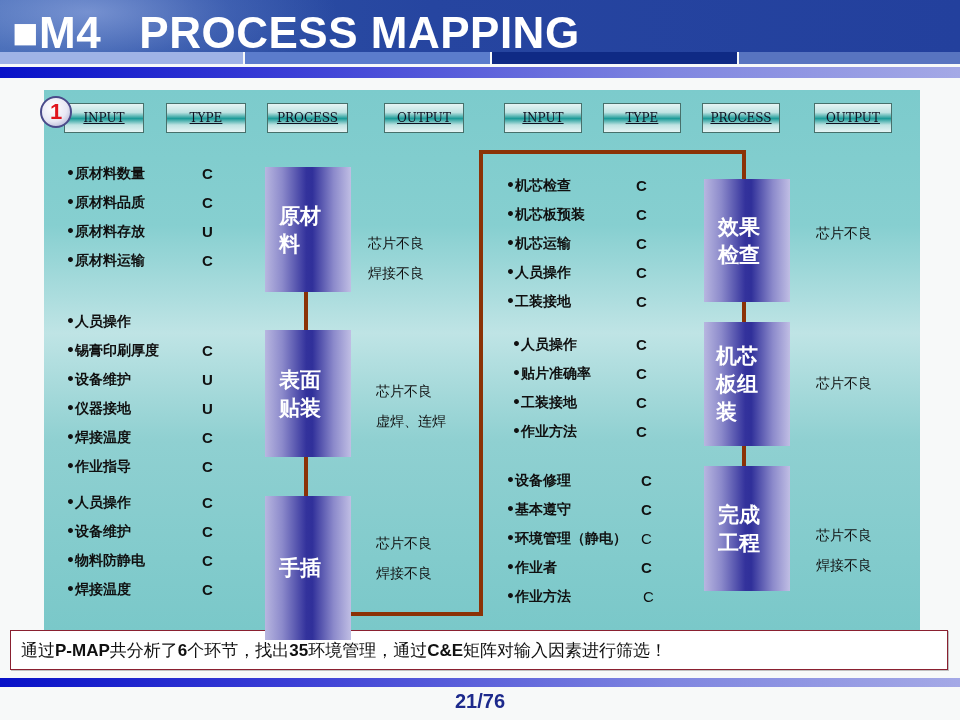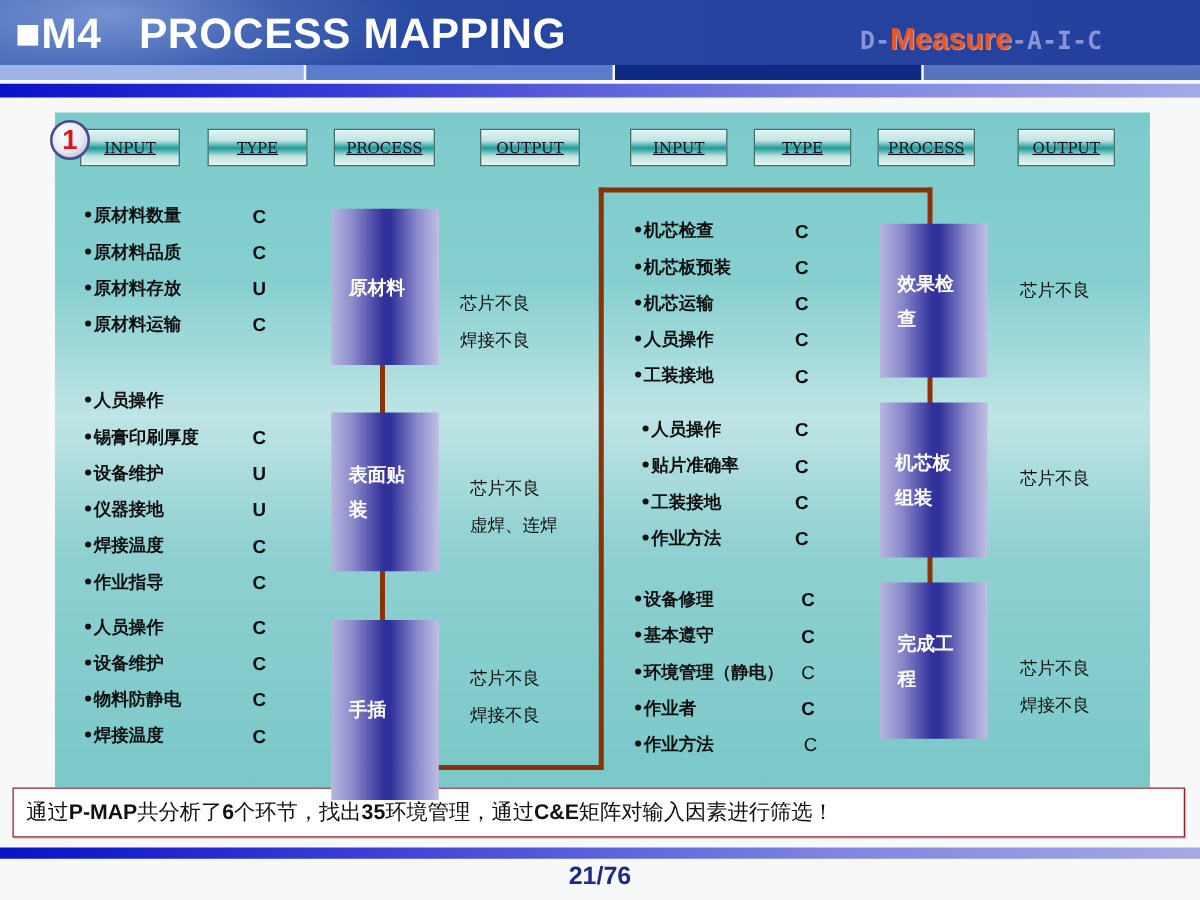--- a/index.html
+++ b/index.html
@@ -11,21 +11,21 @@
     position: absolute; left: 0; top: 0; width: 960px; height: 52px;
     background: linear-gradient(90deg, #3f65b0 0%, #2c4fa3 20%, #2645a0 45%, #23409d 100%);
     overflow: hidden;
   }
   .header .swirl {
     position: absolute; left: -20px; top: -40px; width: 360px; height: 130px;
     background: radial-gradient(ellipse at 30% 40%, rgba(170,190,240,0.55) 0%, rgba(120,150,220,0.25) 40%, rgba(40,70,160,0) 70%);
   }
   .header .title {
     position: absolute; left: 12px; top: 8px; color: #ffffff;
-    font-family: "Liberation Sans", sans-serif; font-weight: bold; font-size: 34px; letter-spacing: 0.5px;
+    font-family: "Liberation Sans", sans-serif; font-weight: bold; font-size: 44px; letter-spacing: 0.5px;
     white-space: pre;
   }
   .header .phase {
     position: absolute; left: 688px; top: 18px; font-family: "DejaVu Sans Mono", monospace;
     font-size: 20px; color: #8895d8; font-weight: bold;
   }
   .header .phase .active { color: #f0541c; font-size: 24px; font-family: "Liberation Sans", sans-serif; font-weight: bold; text-shadow: 1px 1px 0 #a0a0c8; }
 
   .band { position: absolute; top: 52px; height: 12px; }
   .band.b1 { left: 0; width: 243px; background: #9fb3e6; }
@@ -58,21 +58,21 @@
   }
 
   .inputs { position: absolute; font-size: 14px; font-weight: bold; color: #101010; }
   .inputs .row { position: relative; height: 29px; line-height: 29px; white-space: nowrap; }
   .inputs .row .type { position: absolute; font-family: "Liberation Sans", sans-serif; font-weight: bold; font-size: 15px; }
   .inputs .row .type.light { font-weight: normal; }
 
   .proc-box {
     position: absolute; width: 86px;
     background: linear-gradient(90deg, #b8b6e0 0%, #8c8acb 20%, #33329c 48%, #30309a 55%, #8c8acb 80%, #c0bee4 100%);
-    color: #ffffff; font-weight: bold; font-size: 15px; line-height: 28px; padding-left: 14px;
+    color: #ffffff; font-weight: bold; font-size: 21px; line-height: 28px; padding-left: 14px;
     display: flex; align-items: center; z-index: 2;
   }
   .proc-box span { display: block; width: 58px; word-break: break-all; }
 
   .output { position: absolute; font-size: 14px; color: #101010; line-height: 30px; white-space: nowrap; }
 
   .line { position: absolute; background: #8b3206; z-index: 1; }
 
   
   .summary {
@@ -90,23 +90,20 @@
     position: absolute; left: 0; top: 690px; width: 960px; text-align: center;
     font-family: "Liberation Sans", sans-serif; font-weight: bold; font-size: 20px; color: #1d2a8c;
   }
 </style>
 </head>
 <body>
 
 <div class="header">
   <div class="swirl"></div>
   <div class="title">■M4   PROCESS MAPPING</div>
-  <div class="phase">
-    <span>D-</span><span class="active">Measure</span><span>-A-I-C</span>
-  </div>
 </div>
 <div class="band b1"></div>
 <div class="band b2"></div>
 <div class="band b3"></div>
 <div class="band b4"></div>
 <div class="bar2"></div>
 
 <div class="panel"></div>
 <div class="step-badge">1</div>
 

